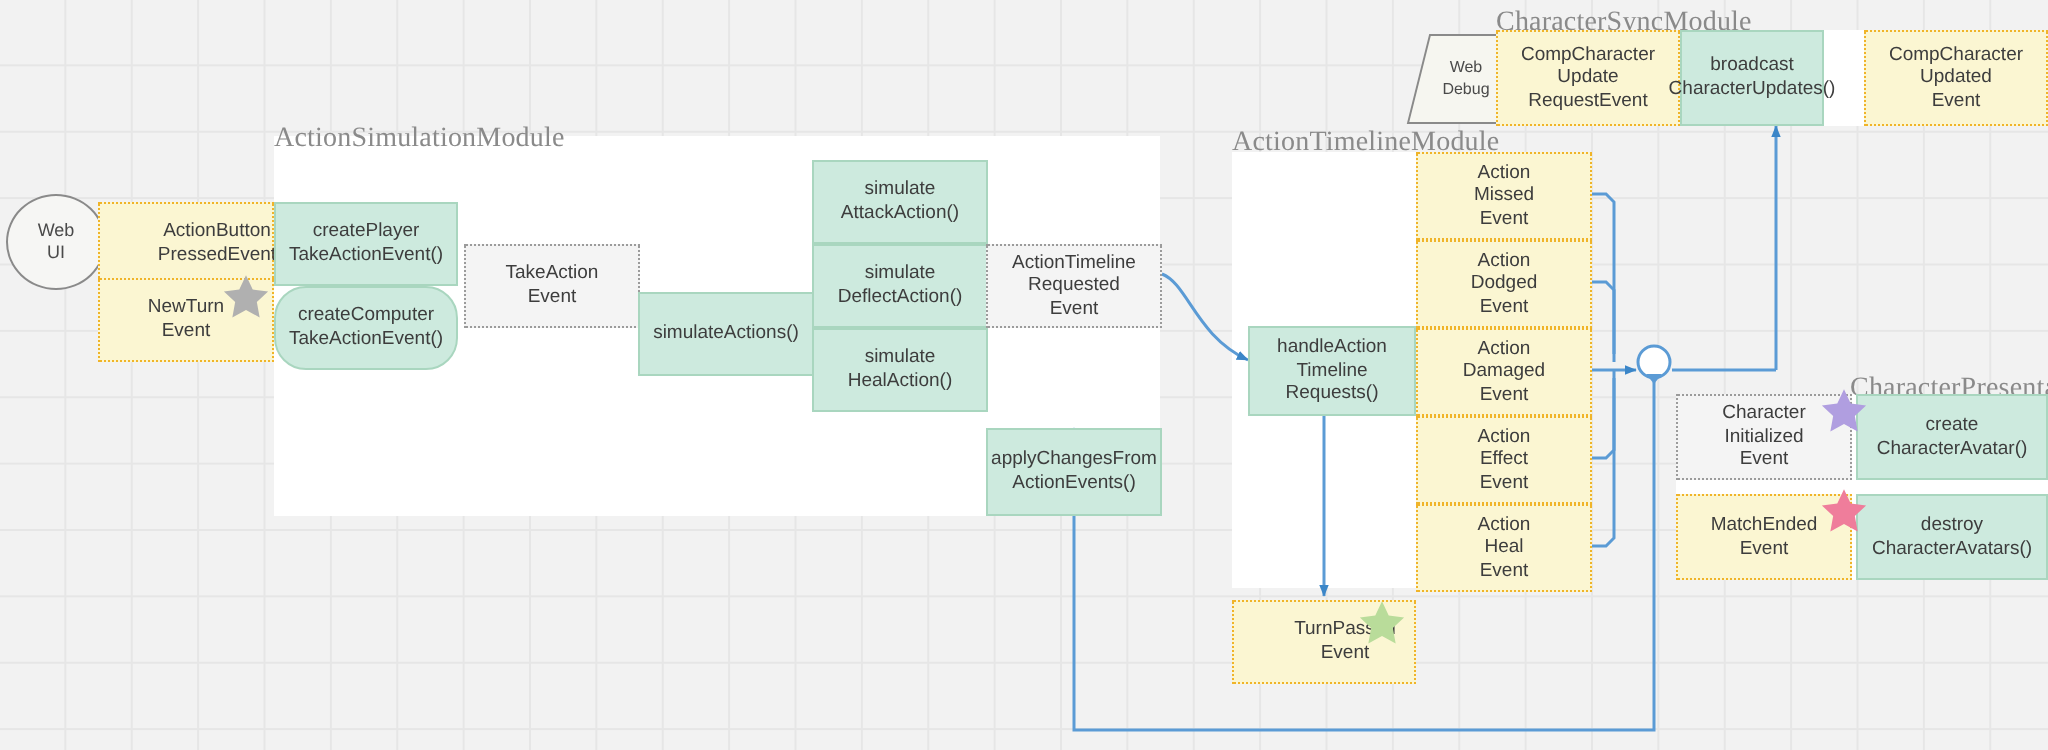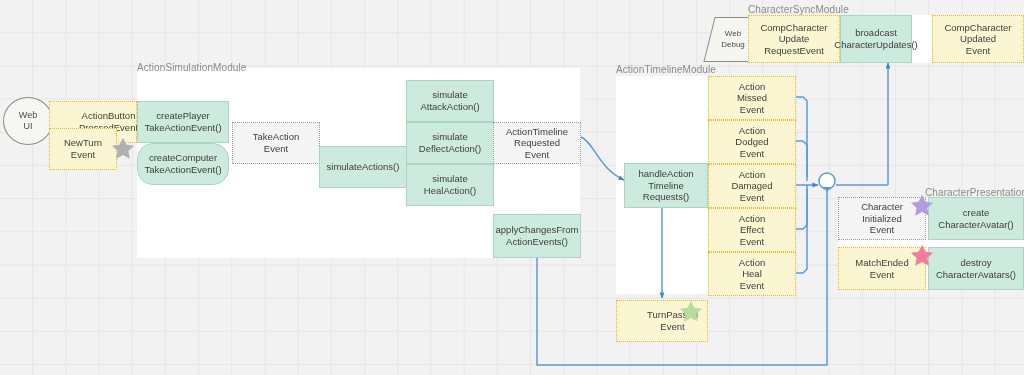--- a/index.html
+++ b/index.html
@@ -16,22 +16,22 @@
       linear-gradient(to right, #e6e6e6 1px, transparent 1px),
       linear-gradient(to bottom, #e6e6e6 1px, transparent 1px);
     background-size:33.2px 33.2px;
     background-position:-1px -1px;
   }
   .panel{
     position:absolute;background:#ffffff;border:0;
   }
   .panel-label{
     position:absolute;
-    font-size:10px;color:#8a8a8a;
-    white-space:nowrap;letter-spacing:.1px;
+    font-size:14px;color:#8a8a8a;
+    white-space:nowrap;letter-spacing:.1px;font-family:Liberation Serif, serif;
   }
   .node{
     position:absolute;box-sizing:border-box;
     display:flex;align-items:center;justify-content:center;
     text-align:center;line-height:1.22;
     font-size:9.5px;color:#3d3d3d;
     padding:1px 2px;
   }
   .ev{           
     background:#fbf6d2;border:1.4px dotted #f0b429;
@@ -131,21 +131,21 @@
     </div>
   </div>
 
   <div class="node ev" style="left:49px;top:101px;width:88px;height:42px;padding-left:33px;">
     <div>
       <div>ActionButton</div>
       <div>PressedEvent</div>
     </div>
   </div>
 
-  <div class="node ev" style="left:49px;top:128px;width:68px;height:42px;justify-content:center;">
+  <div class="node ev" style="left:49px;top:139px;width:88px;height:42px;justify-content:center;">
     <div>
       <div>NewTurn</div>
       <div>Event</div>
     </div>
   </div>
 
   <div class="node fn" style="left:137px;top:101px;width:92px;height:42px;">
     <div>
       <div>createPlayer</div>
       <div>TakeActionEvent()</div>

